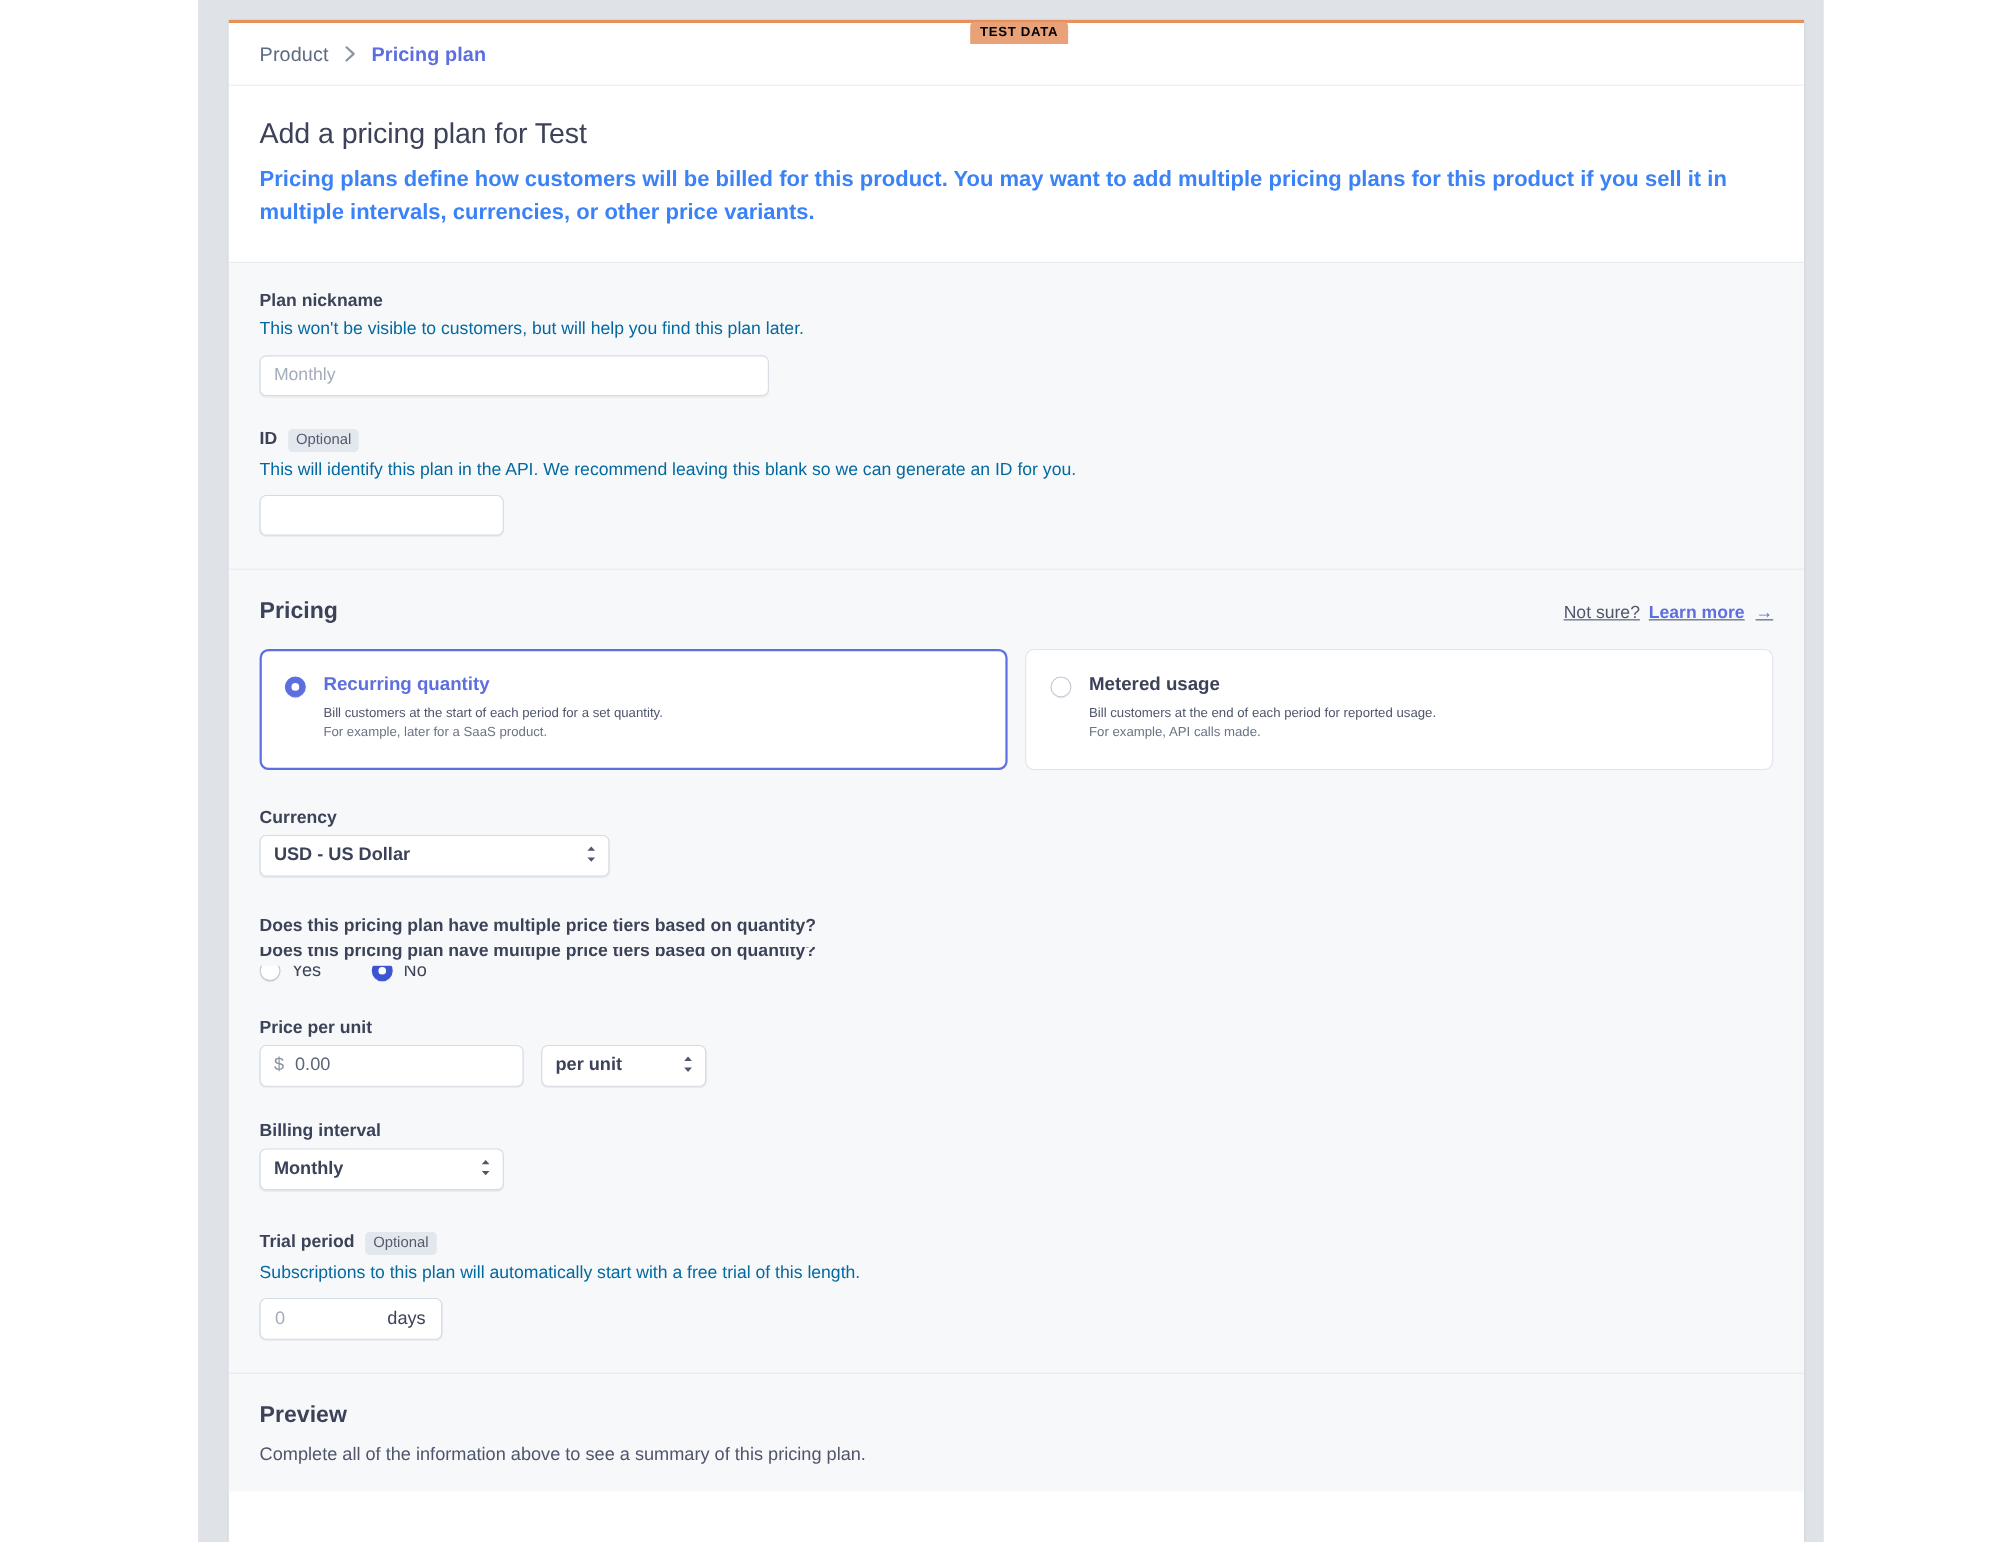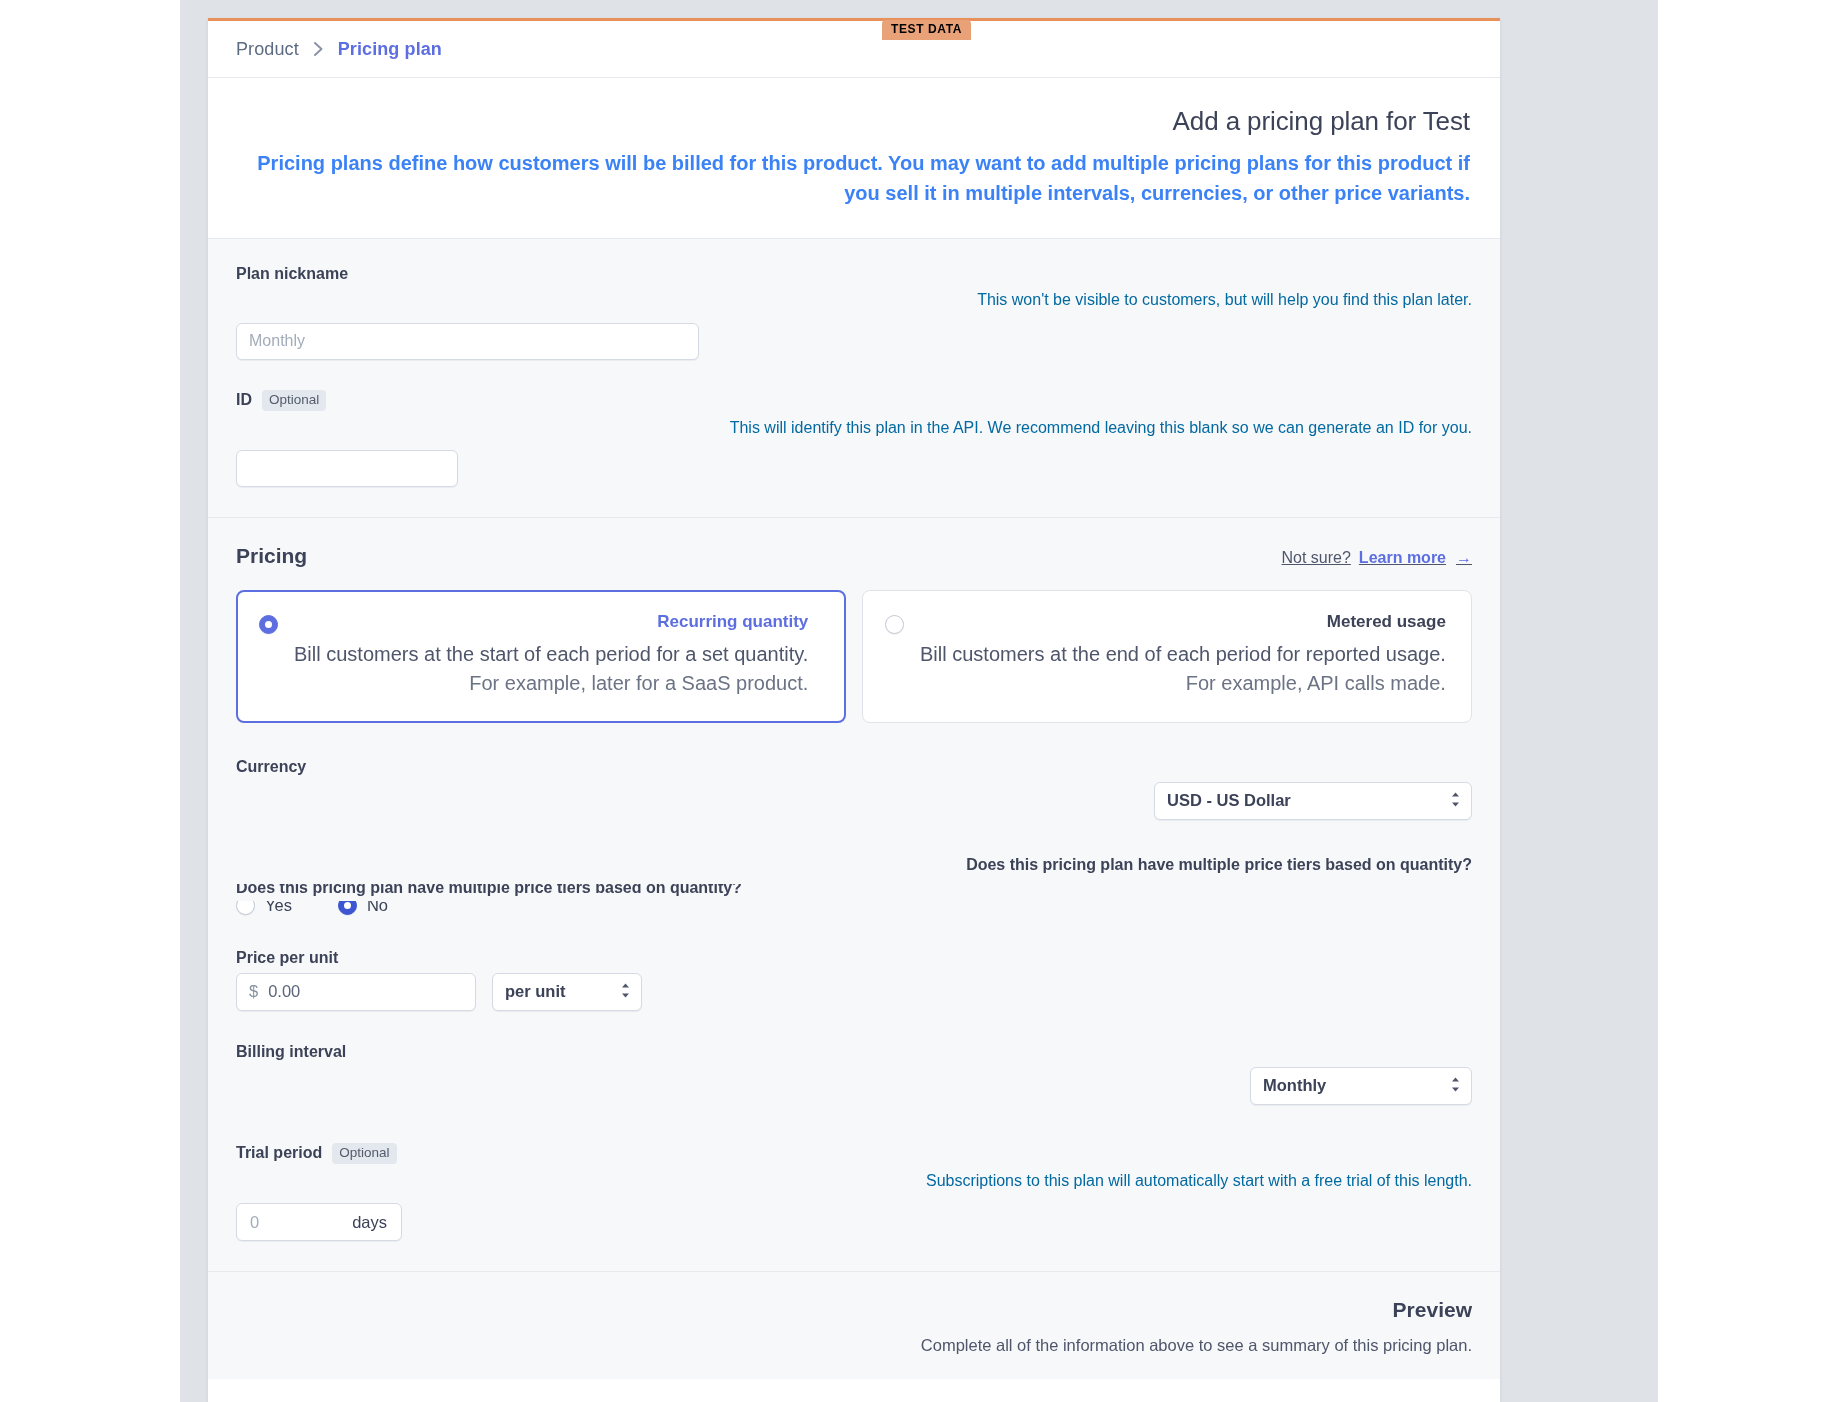--- a/index.html
+++ b/index.html
@@ -17,26 +17,25 @@
   }
   
   .gutter {
     position: absolute;
     left: 180px; top: 0; width: 1478px; height: 1402px;
     background: #dfe3e8;
   }
   .card {
     position: absolute;
     left: 208px; top: 18px;
-    width: 1292px;
+    width: 1432px;
     min-height: 1384px;
     background: #ffffff;
     border-top: 3px solid #e8915b;
     box-shadow: 0 1px 3px rgba(16,24,40,.10);
-    text-align: right;
   }
   .test-badge {
     position: absolute;
     left: 882px; top: 20px;
     background: #e9a178;
     color: #000000;
     font-size: 12px;
     font-weight: 700;
     letter-spacing: .6px;
     padding: 3px 9px 4px;
@@ -202,21 +201,21 @@
     background: #ffffff;
   }
   .opt-title {
     font-size: 17px;
     font-weight: 700;
     color: #3c4257;
     line-height: 1.1;
   }
   .opt-card.selected .opt-title { color: #5d6ee0; }
   .opt-desc {
-    font-size: 20px;
+    font-size: 12px;
     color: #4f566b;
     line-height: 1.45;
     margin-top: 8px;
   }
   .opt-desc .muted { color: #6b7384; }
   
   .select {
     height: 38px;
     background: #ffffff;
     border: 1px solid #d5dbe4;

